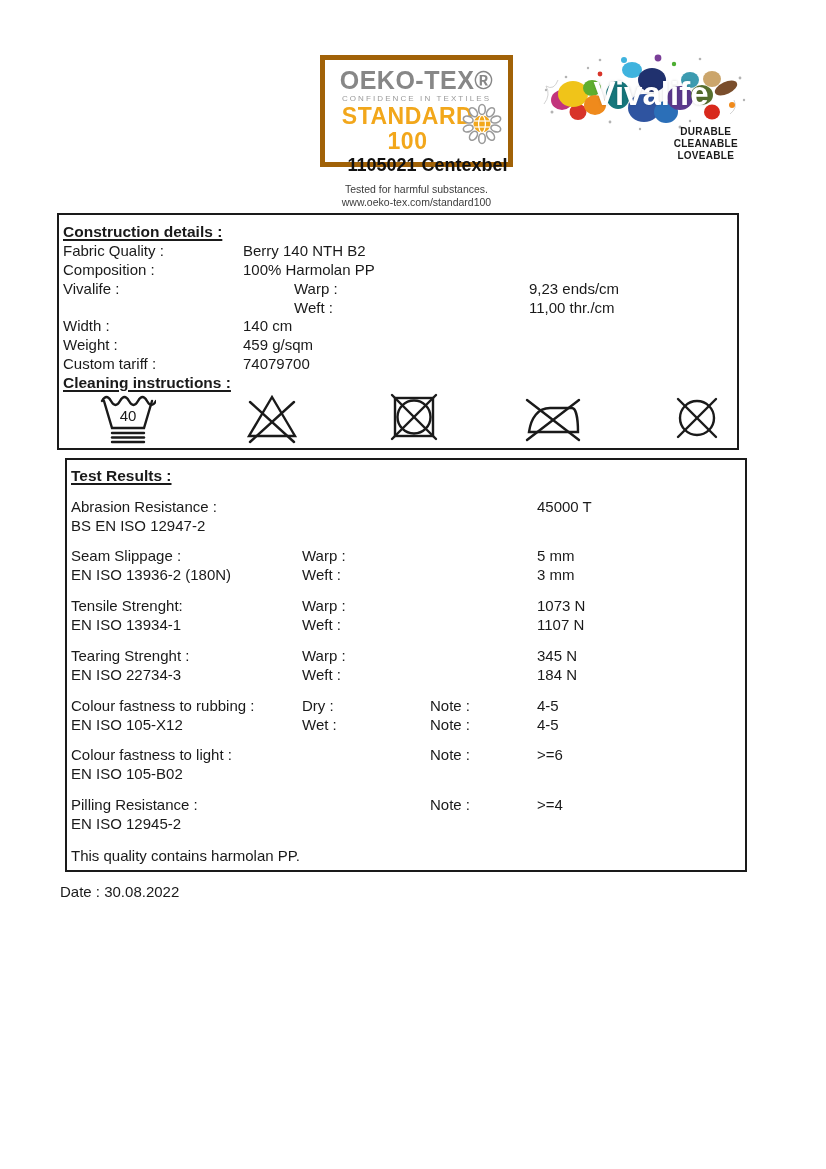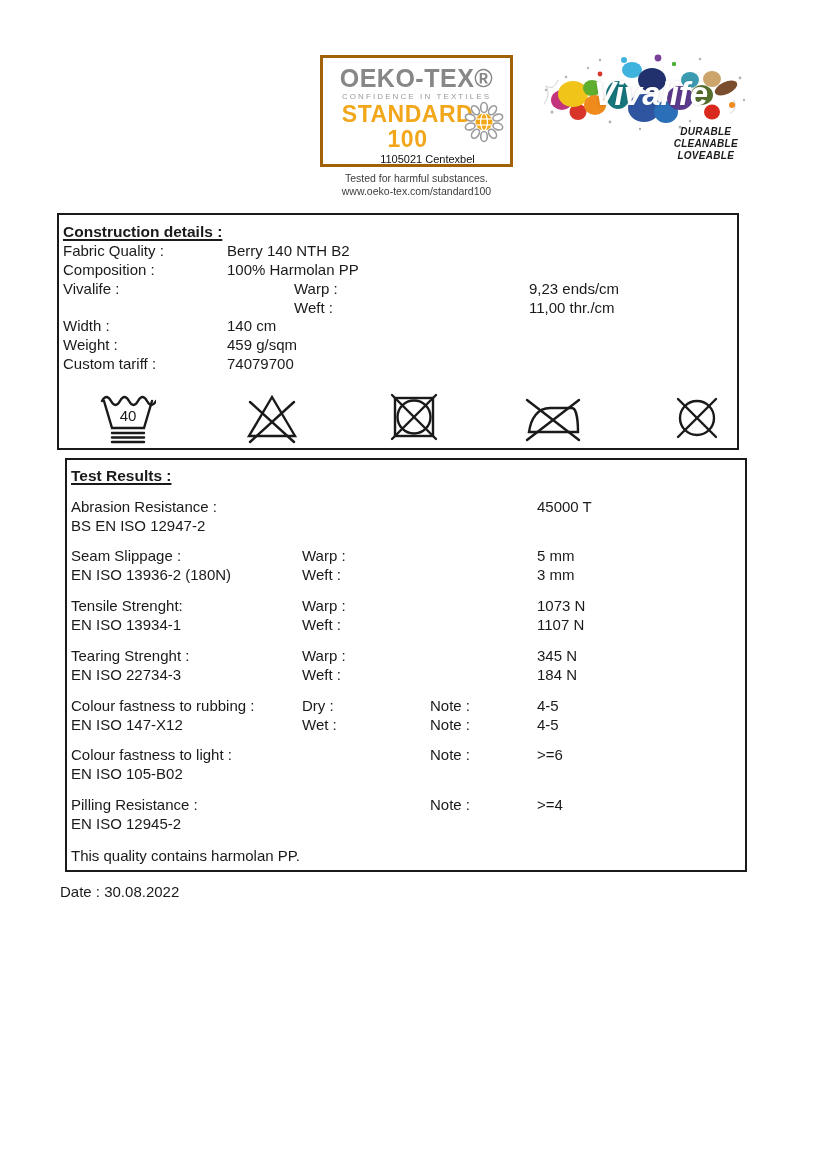--- a/index.html
+++ b/index.html
@@ -1,45 +1,45 @@
 <!DOCTYPE html>
 <html><head>
 <meta charset="utf-8">
 <style>
   html,body{margin:0;padding:0;background:#ffffff;}
   .page{position:relative;width:826px;height:1169px;background:#fff;
         font-family:"Liberation Sans",sans-serif;color:#1a1a1a;overflow:hidden;}
 
   
   #oeko-box{position:absolute;left:320px;top:55px;width:193px;height:112px;
-            border:3px solid #a16207;background:#fff;box-sizing:border-box;text-align:center;}
+            border:5px solid #a16207;background:#fff;box-sizing:border-box;text-align:center;}
   .oeko-brand{margin-top:7px;font-size:25px;font-weight:bold;color:#878787;letter-spacing:.5px;line-height:26px;}
   .oeko-tagline{font-size:8px;letter-spacing:2.1px;color:#9a9a9a;margin-top:1px;}
   .oeko-standard{font-size:23px;font-weight:bold;color:#F2A71B;letter-spacing:.5px;line-height:25px;margin-top:1px;padding-right:18px;}
-  .oeko-cert{font-size:11px;font-weight:normal;color:#111;margin-top:1px;padding-left:22px;}
+  .oeko-cert{font-size:18px;font-weight:bold;color:#111;margin-top:1px;padding-left:22px;}
   .oeko-tested{font-size:10.5px;color:#3c3c3c;margin-top:7px;}
   .oeko-url{font-size:10.5px;color:#3c3c3c;margin-top:1px;}
   .oeko-flower{position:absolute;right:3px;top:39px;}
 
   
-  #vivalife{position:absolute;left:540px;top:50px;width:208px;height:114px;font-style:italic;}
+  #vivalife{position:absolute;left:540px;top:50px;width:208px;height:114px;}
   #vivalife .splash{position:absolute;left:0;top:0;}
   .vivalife-name{position:absolute;top:25px;left:0;width:100%;box-sizing:border-box;padding-left:14px;
                  text-align:center;font-size:33px;font-weight:bold;color:#fff;
                  text-shadow:0 0 3px rgba(0,0,0,.18);}
   .vivalife-taglines{position:absolute;right:10px;top:76px;text-align:center;
                      font-size:10px;font-weight:bold;line-height:12px;letter-spacing:.3px;color:#1a1a1a;}
 
   
   .box{position:absolute;left:57px;width:682px;border:2px solid #1a1a1a;background:#fff;box-sizing:border-box;padding-left:47px;}
   #construction-box{top:213px;height:237px;}
   #test-box{top:458px;height:414px;margin-left:8px;}
   .row{position:absolute;left:0;right:0;height:19px;font-size:15px;line-height:19px;}
   .row span{position:absolute;white-space:nowrap;}
-  .c1{left:4px}.c2{left:168px}.c3{left:235px}.cnote{left:363px}.c4{left:470px}
+  .c1{left:4px}.c2{left:184px}.c3{left:235px}.cnote{left:363px}.c4{left:470px}
   .box-title{font-weight:bold;font-size:15.5px;text-decoration:underline;
              text-decoration-thickness:1.5px;text-underline-offset:2px;}
 
   
   .care-symbols{position:absolute;left:0;right:0;top:176px;height:56px;}
   .care-symbols svg{position:absolute;top:0;}
   .care-1{left:41px}.care-2{left:185px}.care-3{left:327px}.care-4{left:466px}.care-5{left:610px}
   .care{stroke:#1a1a1a;stroke-width:2.4;fill:none;stroke-linecap:round;}
   .care-num{font-family:"Liberation Sans",sans-serif;font-size:15px;fill:#1a1a1a;}
 
@@ -155,20 +155,23 @@
       <span class="c2">140 cm</span>
     </div>
     <div class="row" style="top:120px">
       <span class="c1">Weight :</span>
       <span class="c2">459 g/sqm</span>
     </div>
     <div class="row" style="top:139px">
       <span class="c1">Custom tariff :</span>
       <span class="c2">74079700</span>
     </div>
+    <div class="row" style="top:158px">
+        <span class="c1 box-title">Cleaning instructions :</span>
+      </div>
 
     <div class="care-symbols">
       <svg class="care-1" width="56" height="56" viewBox="0 0 56 56">
         <path class="care" d="M2 10 q4.5 -8 9 0 q4.5 8 9 0 q4.5 -8 9 0 q4.5 8 9 0 q4.5 -8 9 0 q4.5 8 9 0"></path>
         <path class="care" d="M4 10 L12 37 L44 37 L52 10"></path>
         <text class="care-num" x="28" y="30" text-anchor="middle">40</text>
         <g class="care" stroke-width="2.6">
           <line x1="12" y1="42" x2="44" y2="42"></line>
           <line x1="12" y1="46.5" x2="44" y2="46.5"></line>
           <line x1="12" y1="51" x2="44" y2="51"></line>
@@ -244,21 +247,21 @@
       <span class="c4">184 N</span>
     </div>
 
     <div class="row" style="top:236px">
       <span class="c1">Colour fastness to rubbing :</span>
       <span class="c3">Dry :</span>
       <span class="cnote">Note :</span>
       <span class="c4">4-5</span>
     </div>
     <div class="row" style="top:255px">
-      <span class="c1">EN ISO 147-X12</span>
+      <span class="c1">EN ISO 105-X12</span>
       <span class="c3">Wet :</span>
       <span class="cnote">Note :</span>
       <span class="c4">4-5</span>
     </div>
 
     <div class="row" style="top:285px">
       <span class="c1">Colour fastness to light :</span>
       <span class="cnote">Note :</span>
       <span class="c4">&gt;=6</span>
     </div>

